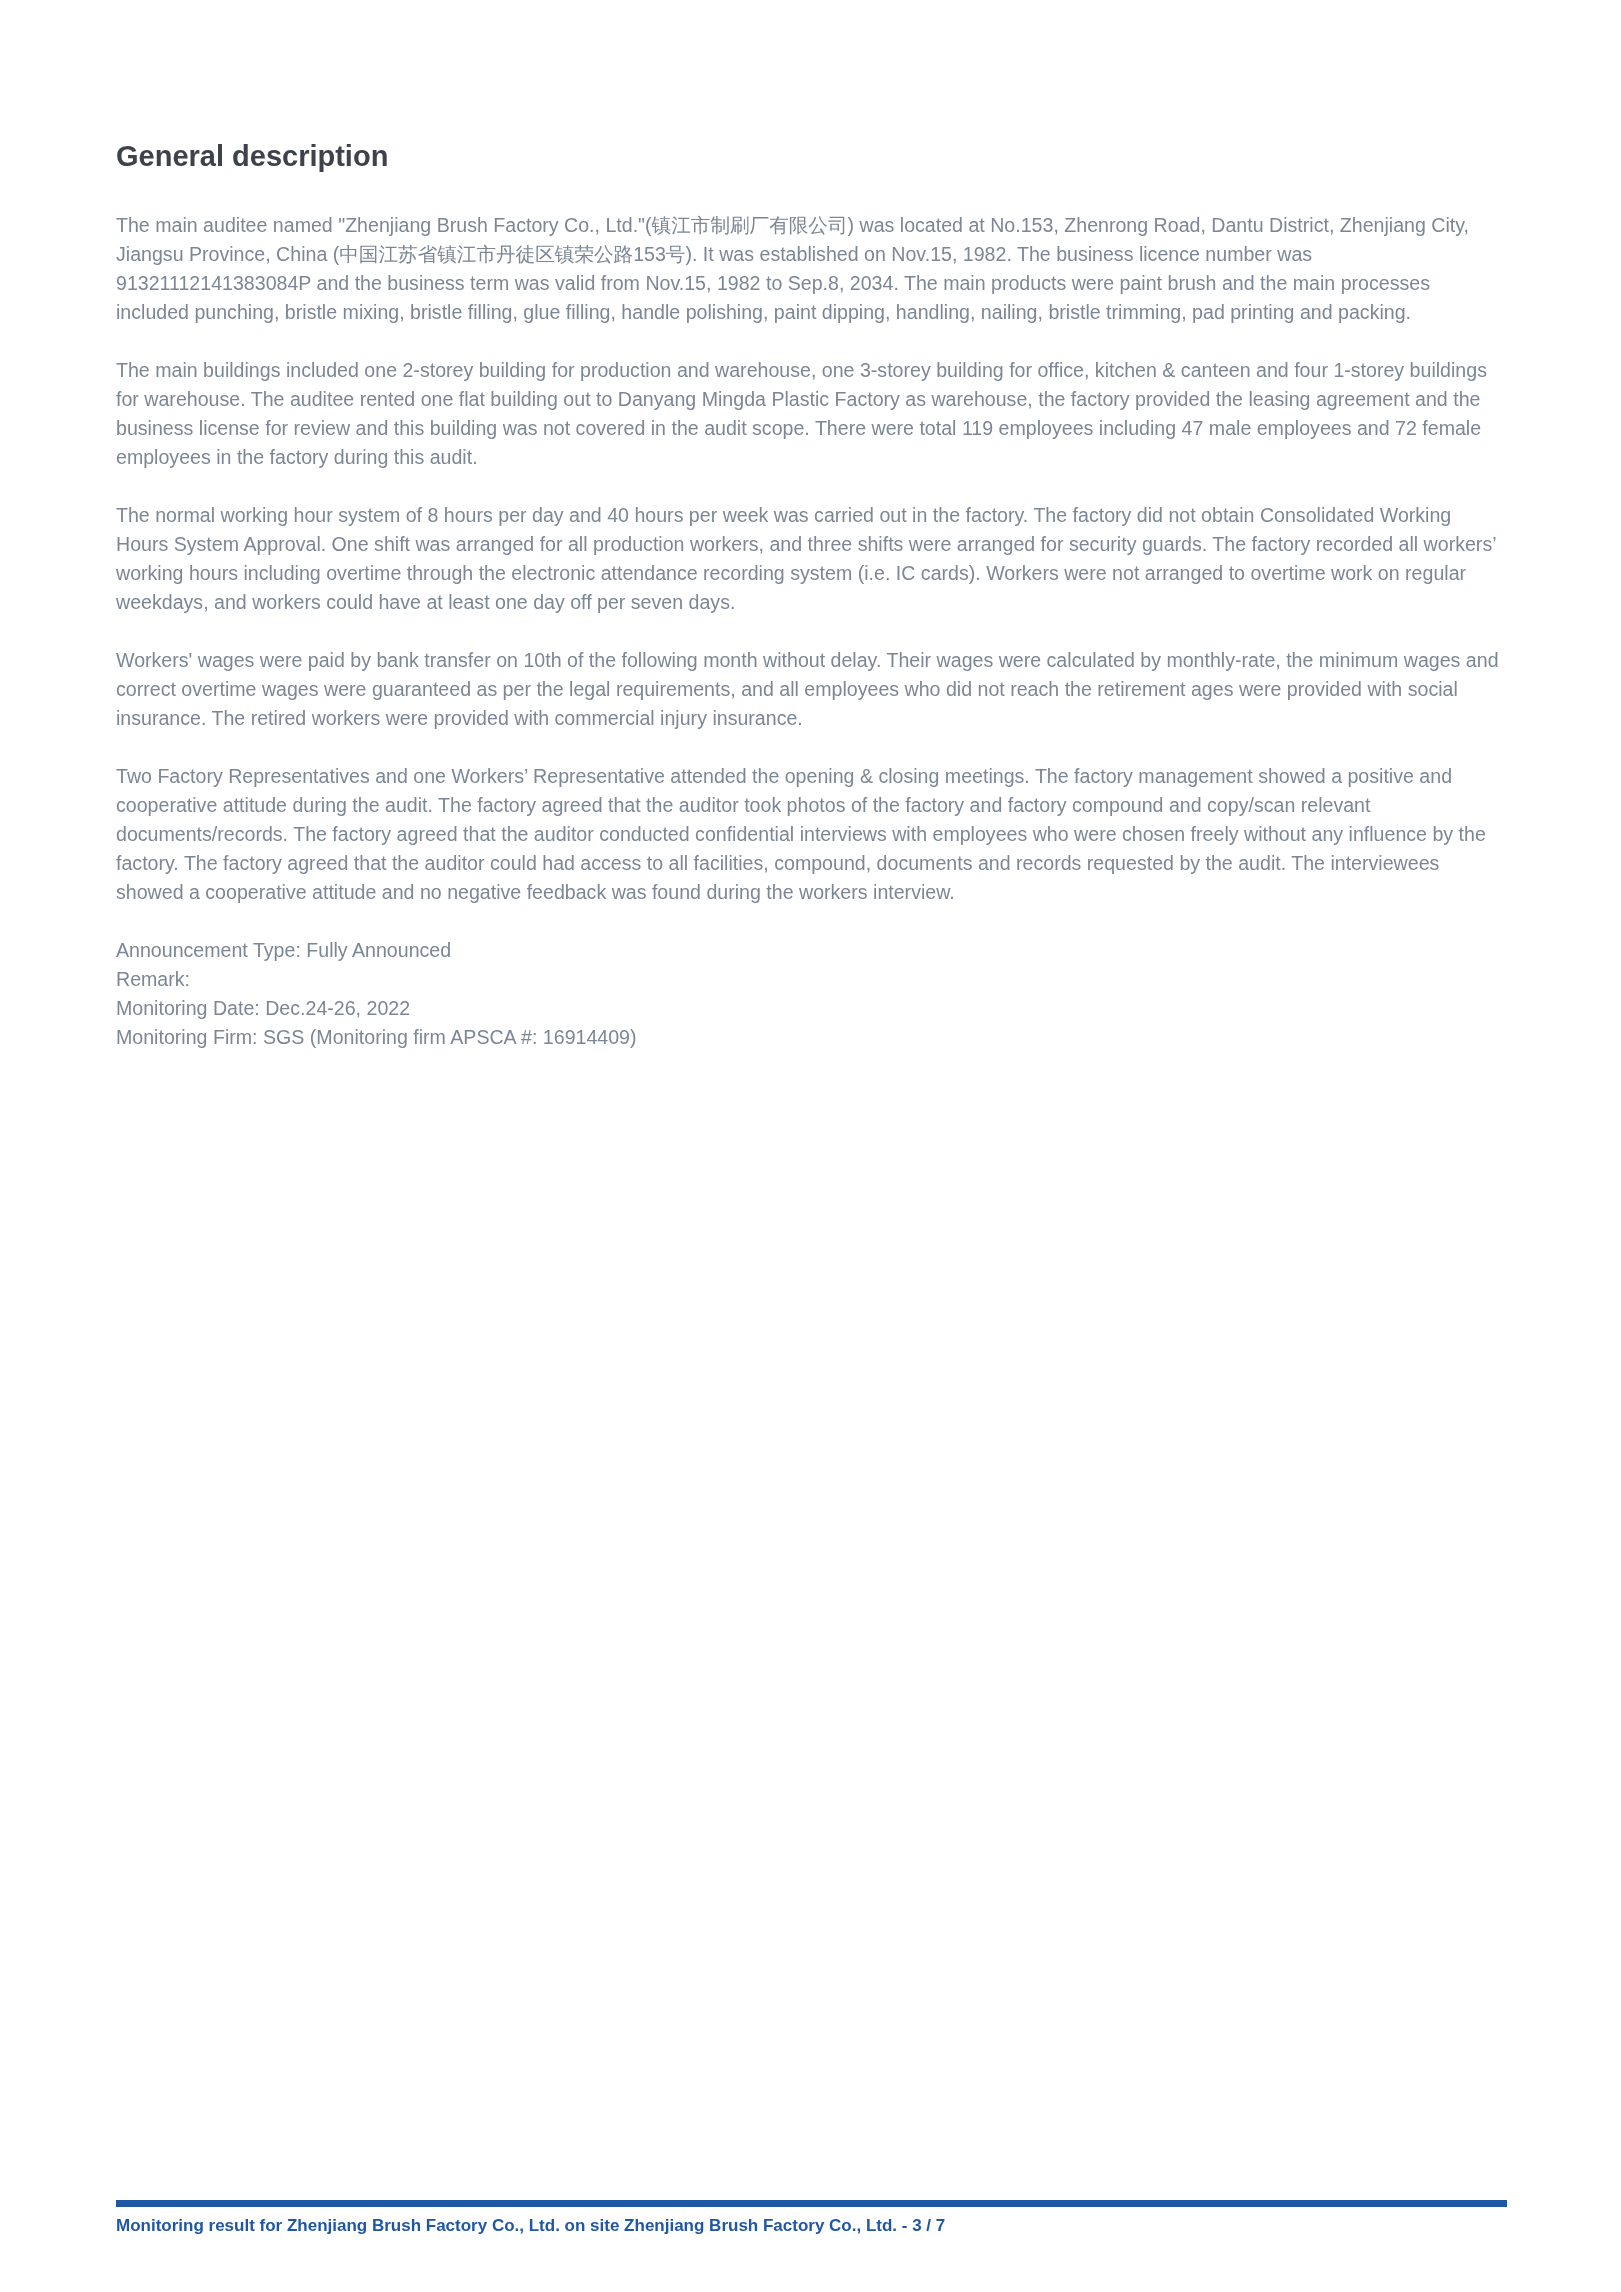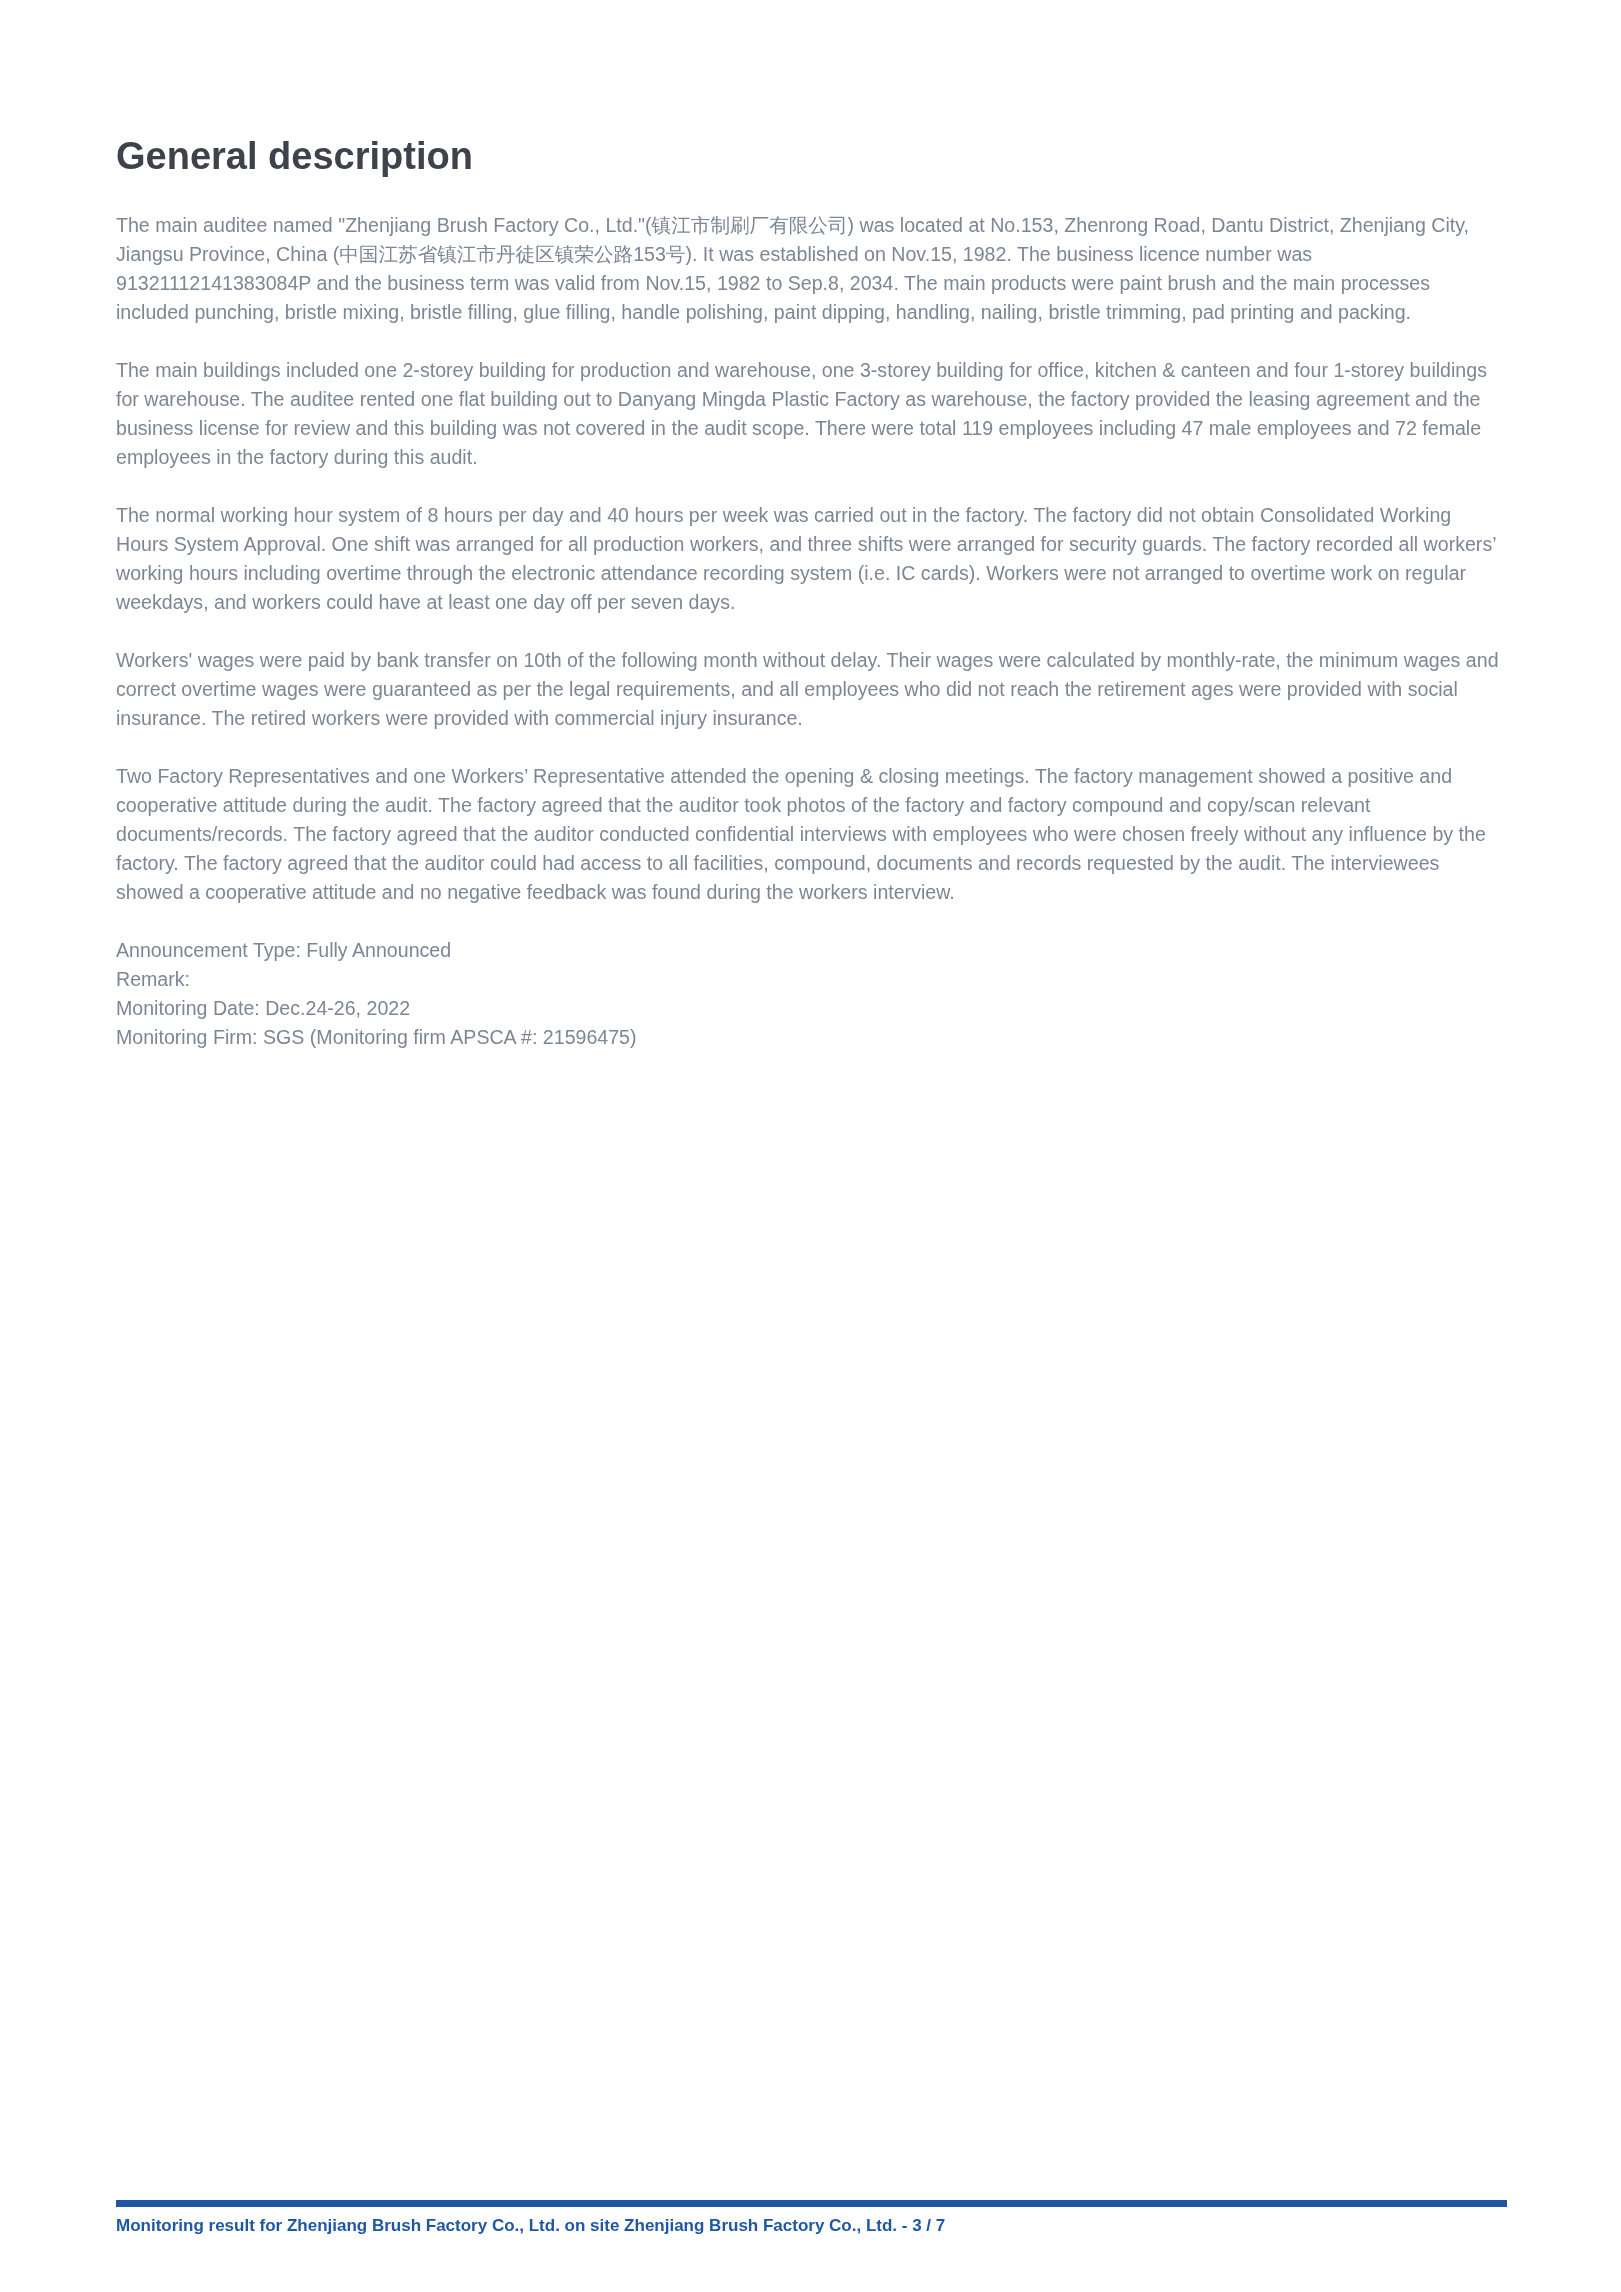--- a/index.html
+++ b/index.html
@@ -20,21 +20,21 @@
     background: #ffffff;
     overflow: hidden;
   }
   .content {
     position: absolute;
     left: 116px;
     top: 140px;
     width: 1392px;
   }
   .section-heading {
-    font-size: 38px;
+    font-size: 29px;
     line-height: 33px;
     font-weight: bold;
     color: #3e434b;
     margin: 0 0 38px 0;
   }
   .body-paragraph {
     font-size: 19.6px;
     line-height: 29px;
     color: #7c8694;
     margin: 0 0 29px 0;
@@ -84,21 +84,21 @@
     <p class="body-paragraph">The normal working hour system of 8 hours per day and 40 hours per week was carried out in the factory. The factory did not obtain Consolidated Working Hours System Approval. One shift was arranged for all production workers, and three shifts were arranged for security guards. The factory recorded all workers’ working hours including overtime through the electronic attendance recording system (i.e. IC cards). Workers were not arranged to overtime work on regular weekdays, and workers could have at least one day off per seven days.</p>
 
     <p class="body-paragraph">Workers' wages were paid by bank transfer on 10th of the following month without delay. Their wages were calculated by monthly-rate, the minimum wages and correct overtime wages were guaranteed as per the legal requirements, and all employees who did not reach the retirement ages were provided with social insurance. The retired workers were provided with commercial injury insurance.</p>
 
     <p class="body-paragraph">Two Factory Representatives and one Workers’ Representative attended the opening &amp; closing meetings. The factory management showed a positive and cooperative attitude during the audit. The factory agreed that the auditor took photos of the factory and factory compound and copy/scan relevant documents/records. The factory agreed that the auditor conducted confidential interviews with employees who were chosen freely without any influence by the factory. The factory agreed that the auditor could had access to all facilities, compound, documents and records requested by the audit. The interviewees showed a cooperative attitude and no negative feedback was found during the workers interview.</p>
 
     <div class="remark-block">
       <div class="remark-line">Announcement Type: Fully Announced</div>
       <div class="remark-line">Remark:</div>
       <div class="remark-line">Monitoring Date: Dec.24-26, 2022</div>
-      <div class="remark-line">Monitoring Firm: SGS (Monitoring firm APSCA #: 21596475)</div>
+      <div class="remark-line">Monitoring Firm: SGS (Monitoring firm APSCA #: 16914409)</div>
     </div>
 
   </div>
 
   <div class="footer-rule"></div>
 
   <div class="footer-text">Monitoring result for Zhenjiang Brush Factory Co., Ltd. on site Zhenjiang Brush Factory Co., Ltd. - 3 / 7</div>
 
 </div>
 

